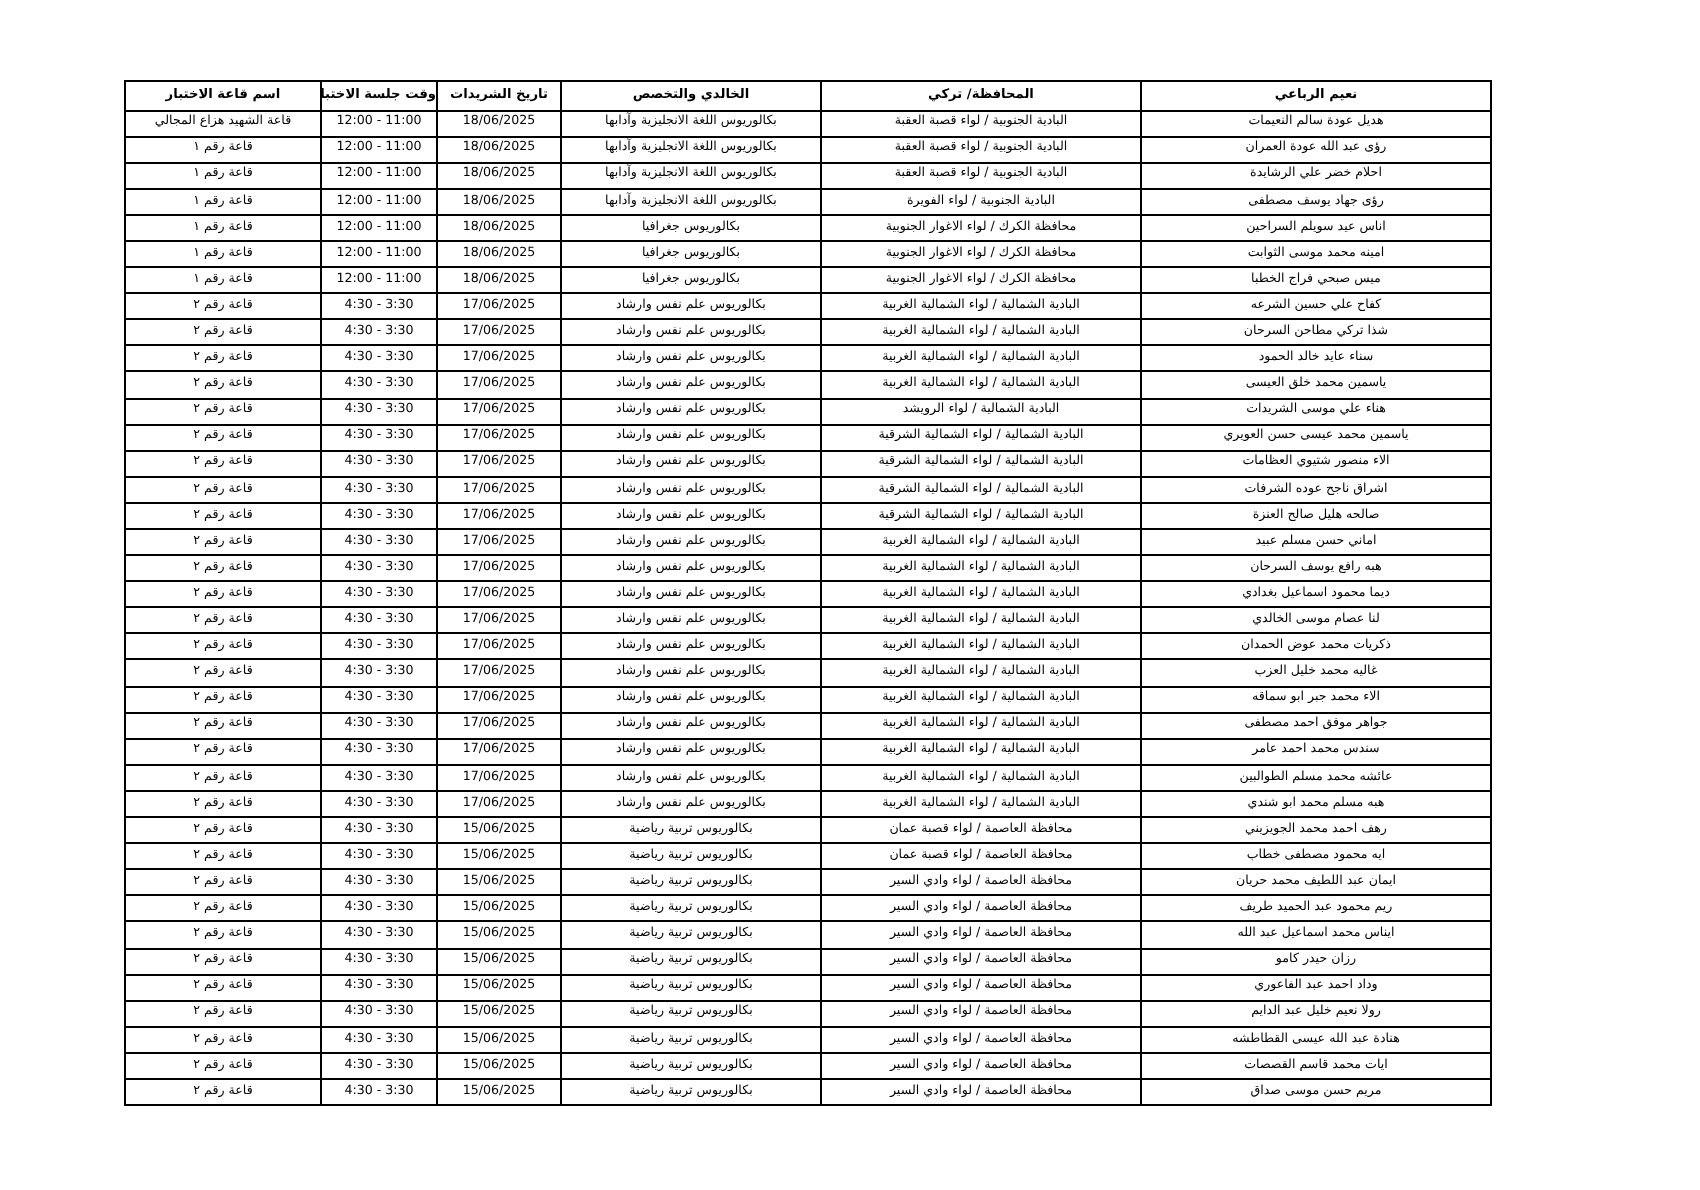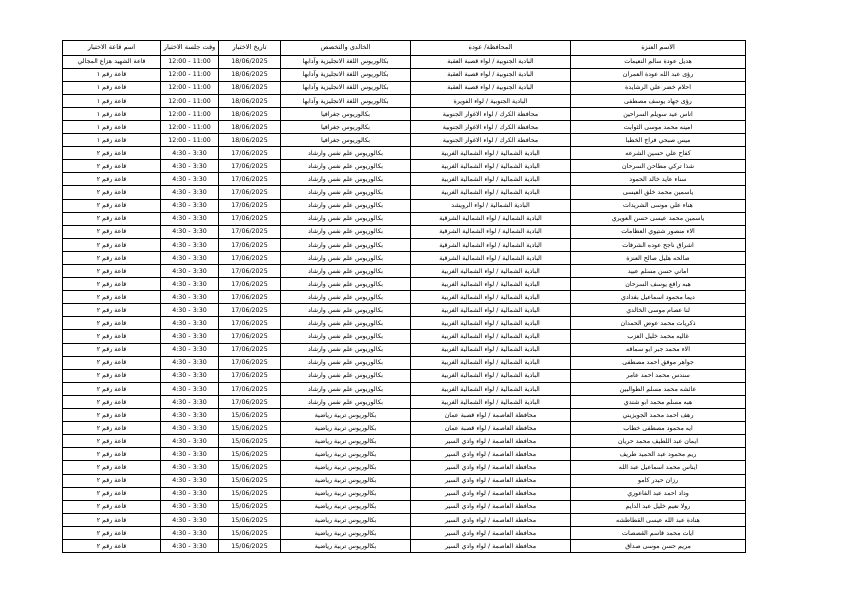--- a/index.html
+++ b/index.html
@@ -33,21 +33,21 @@
     line-height: 1.05;
     text-align: center;
     vertical-align: middle;
     padding: 0;
     height: 12.1px;
     color: #000000;
     white-space: nowrap;
     overflow: hidden;
   }
   table.exam-table thead th {
-    font-weight: normal;
+    font-weight: bold;
     font-size: 6.6px;
     height: 13.5px;
   }
   
   col.c-name   { width: 175px; }
   col.c-gov    { width: 160px; }
   col.c-qual   { width: 130px; }
   col.c-date   { width: 62px;  }
   col.c-time   { width: 58px;  }
   col.c-hall   { width: 98px;  }
@@ -60,24 +60,24 @@
     <colgroup>
       <col class="c-name">
       <col class="c-gov">
       <col class="c-qual">
       <col class="c-date">
       <col class="c-time">
       <col class="c-hall">
     </colgroup>
     <thead>
       <tr>
-        <th>الاسم العنزة</th>
-        <th>المحافظة/ عودة</th>
+        <th>نعيم الرباعي</th>
+        <th>المحافظة/ تركي</th>
         <th>الخالدي والتخصص</th>
-        <th>تاريخ الاختبار</th>
+        <th>تاريخ الشريدات</th>
         <th>وقت جلسة الاختبار</th>
         <th>اسم قاعة الاختبار</th>
       </tr>
     </thead>
     <tbody id="table-body">
         <tr>
           <td>هديل عودة سالم النعيمات</td>
           <td>البادية الجنوبية / لواء قصبة العقبة</td>
           <td>بكالوريوس اللغة الانجليزية وآدابها</td>
           <td>18/06/2025</td>

